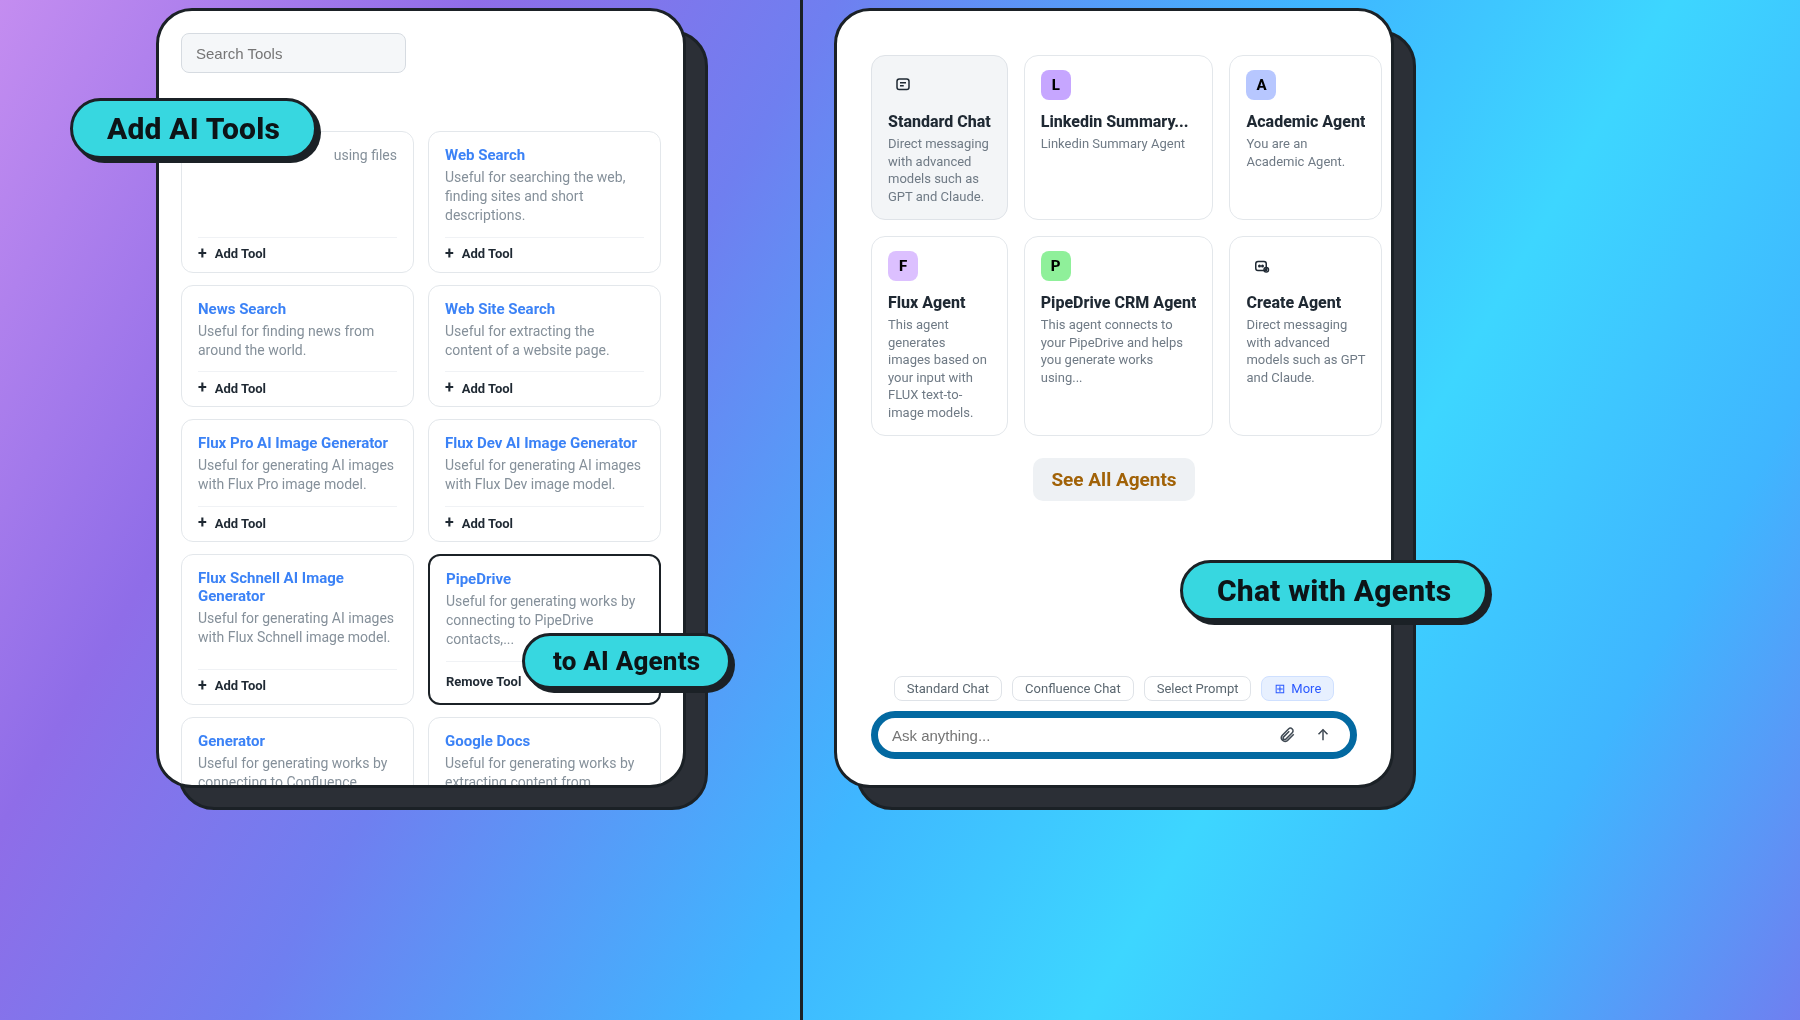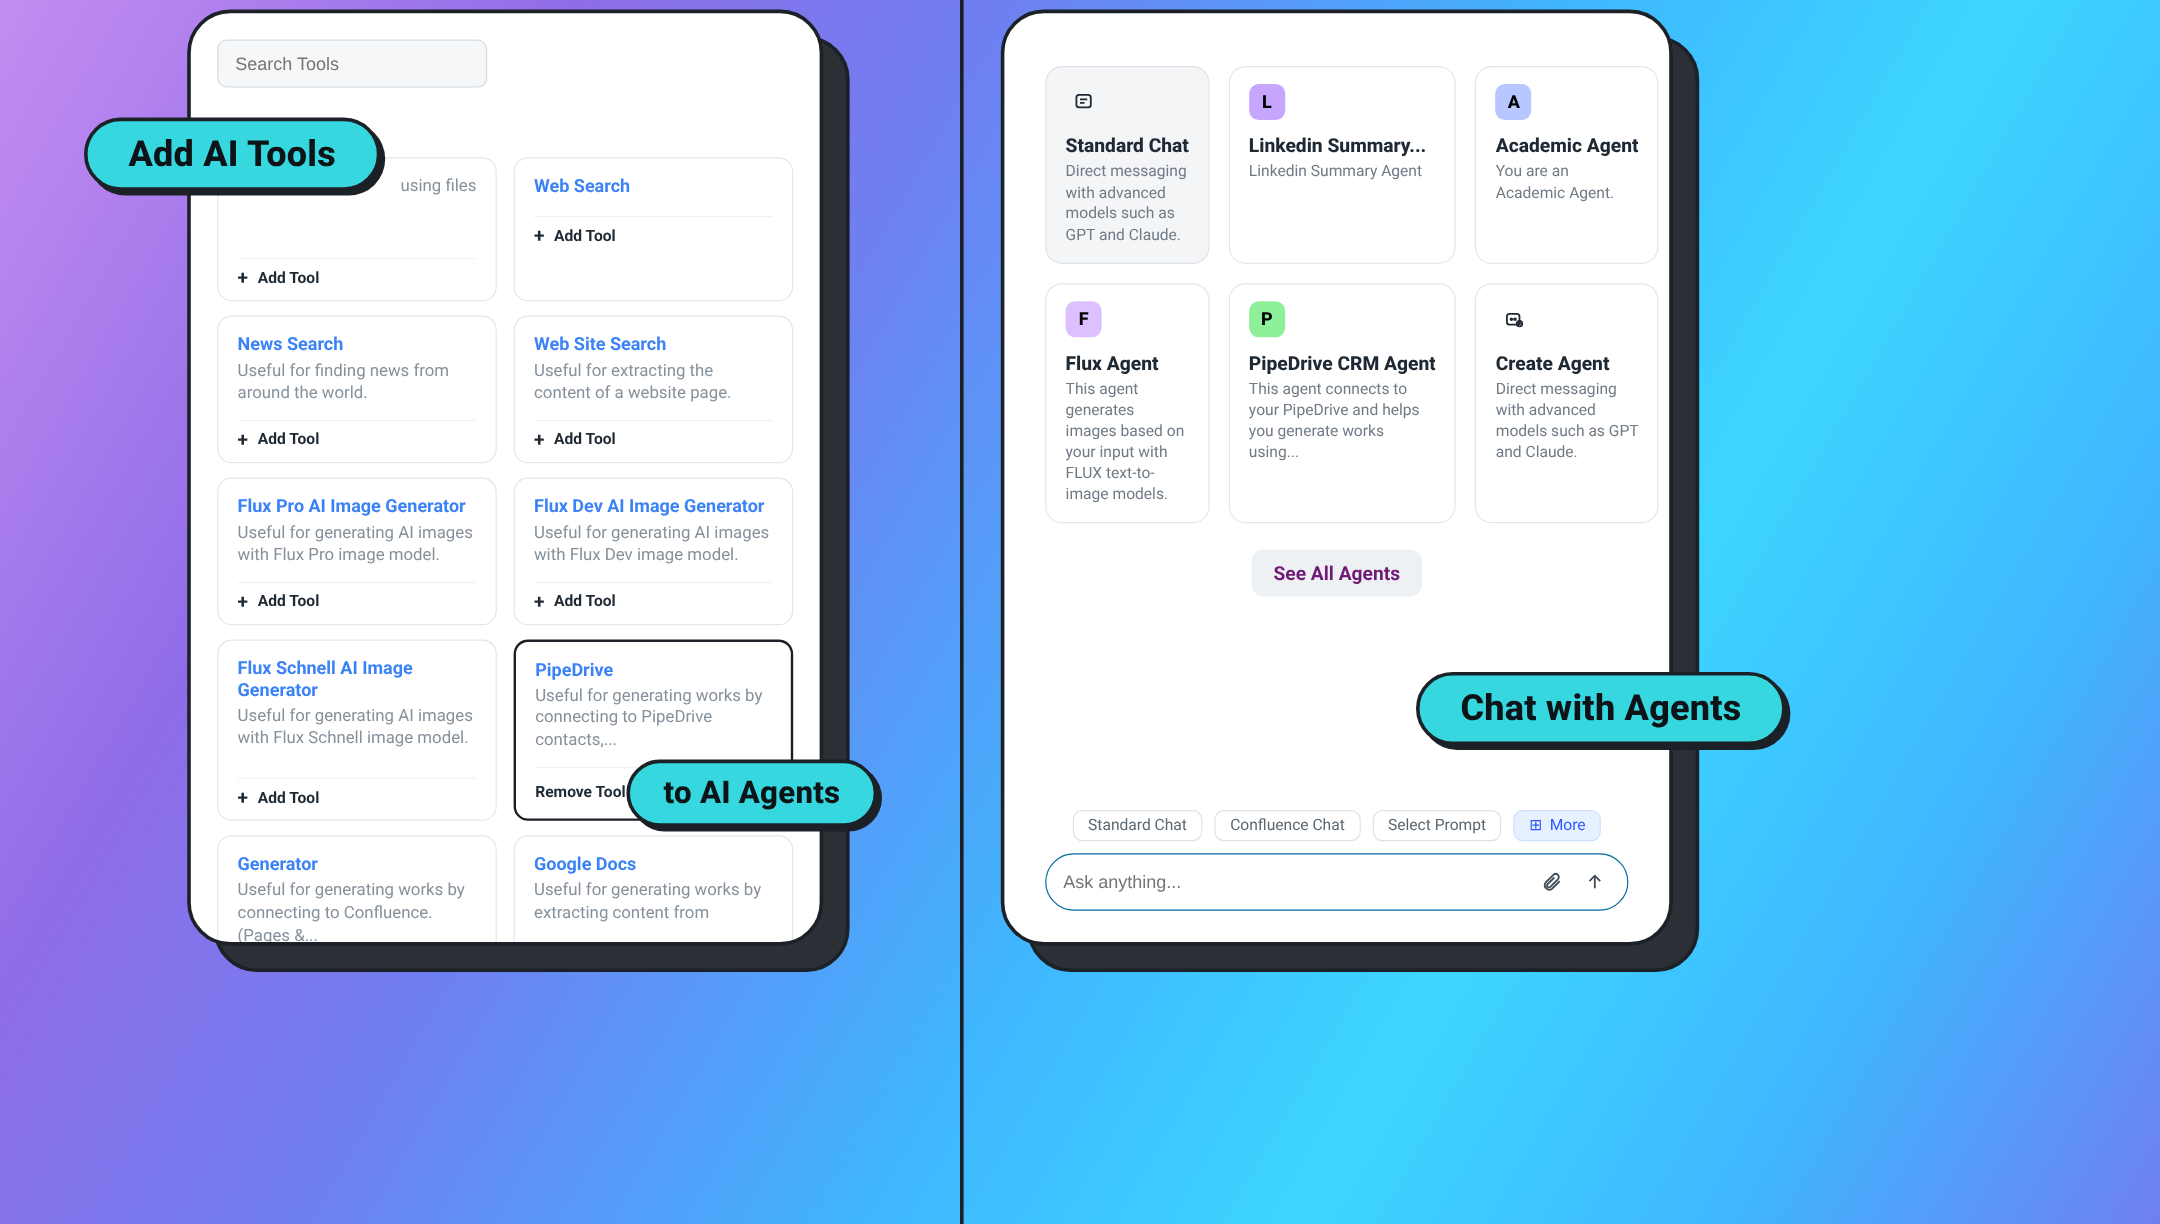--- a/index.html
+++ b/index.html
@@ -59,31 +59,31 @@
   .agents-panel { position:absolute; inset:0; padding: 44px 34px 20px 34px; display:flex; flex-direction:column; }
   .agent-grid { display:grid; grid-template-columns:1fr 1fr 1fr; gap:16px; }
   .agent-card {
     border:1px solid #e3e7eb; border-radius:14px; padding:14px 16px 14px 16px;
     display:flex; flex-direction:column; min-height:150px; background:#fff;
   }
   .agent-card.active { background:#f3f5f7; border-color:#dfe3e8; }
   .agent-ic-wrap { width:30px; height:30px; border-radius:8px; display:flex; align-items:center; justify-content:center; font-weight:800; font-size:15px; margin-bottom:12px; }
   .agent-title { font-size:16px; font-weight:800; color:#1f2933; margin-bottom:4px; white-space:nowrap; overflow:hidden; text-overflow:ellipsis;}
   .agent-desc  { font-size:13px; color:#6f7a85; line-height:1.35; }
-  .seeall { align-self:center; margin-top:22px; background:#eef1f4; color:#701a75;
-            font-size:16px; font-weight:700; padding:10px 18px; border-radius:10px; cursor:pointer; }
+  .seeall { align-self:center; margin-top:22px; background:#eef1f4; color:#a16207;
+            font-size:19px; font-weight:700; padding:10px 18px; border-radius:10px; cursor:pointer; }
   .chat-bottom { margin-top:auto; padding-bottom:6px;}
   .chip-row { display:flex; gap:10px; justify-content:center; margin-bottom:10px; }
   .chip {
     border:1px solid #dfe3e8; border-radius:8px; font-size:13px; color:#5b6770;
     padding:4px 12px; background:#fff; cursor:pointer; display:flex; align-items:center; gap:6px;
   }
   .chip.more { background:#e7f0ff; color:#2b59ff; border-color:#cfe0ff; }
   .chat-input {
-    border:1px solid #0369a1; border-radius:26px; height:48px; width:100%;
+    border:7px solid #0369a1; border-radius:26px; height:48px; width:100%;
     display:flex; align-items:center; padding:0 14px; gap:10px;
   }
   .chat-input input { border:none; outline:none; flex:1; font-size:15px; color:#8a939c; }
   .ic-btn { width:26px; height:26px; display:flex; align-items:center; justify-content:center; color:#404a54; cursor:pointer; font-size:17px; }
 
   
   svg.ic { width:18px; height:18px; display:block; }
 </style>
 </head>
 <body>
@@ -102,20 +102,21 @@
         <div class="tool-foot">
           <div class="addtool">
             <span class="plus">+</span>
             <span>Add Tool</span>
           </div>
         </div>
       </div>
 
       <div class="tool-card">
         <div class="tool-title">Web Search</div>
+        <div class="tool-desc">Useful for searching the web, finding sites and short descriptions.</div>
         <div class="tool-foot">
           <div class="addtool">
             <span class="plus">+</span>
             <span>Add Tool</span>
           </div>
         </div>
       </div>
 
       <div class="tool-card">
         <div class="tool-title">News Search</div>

